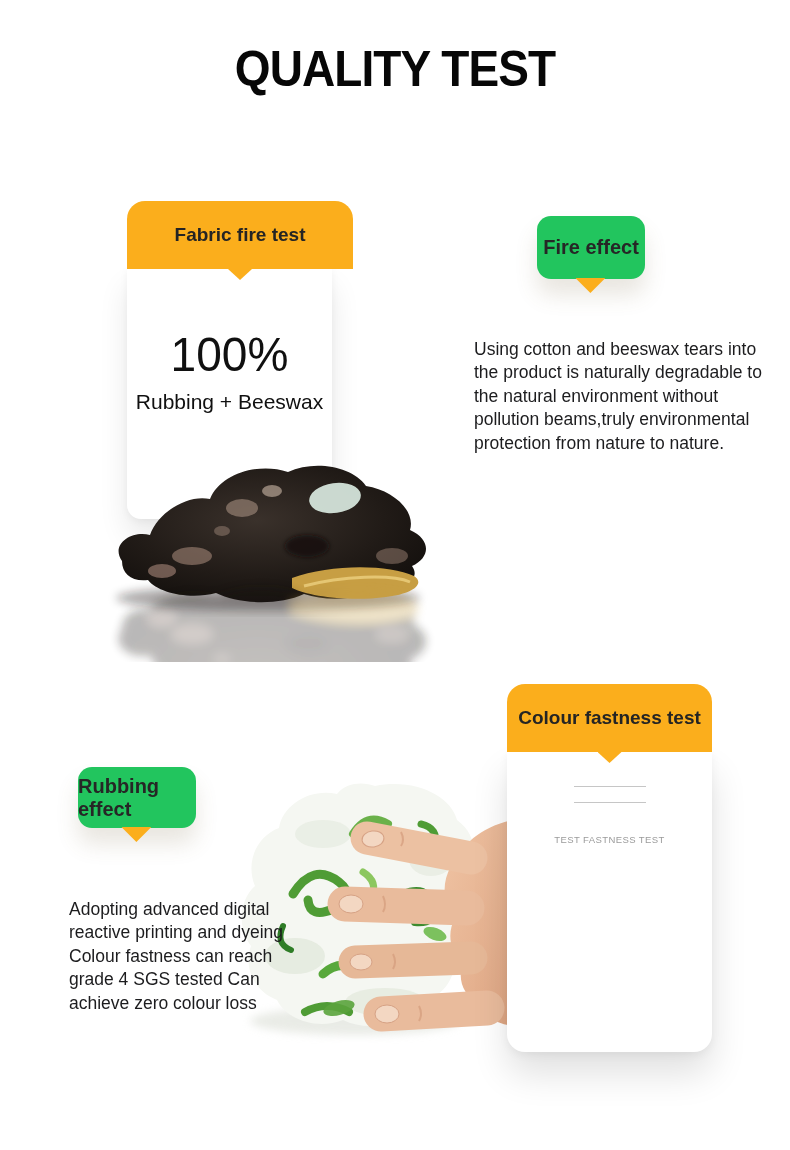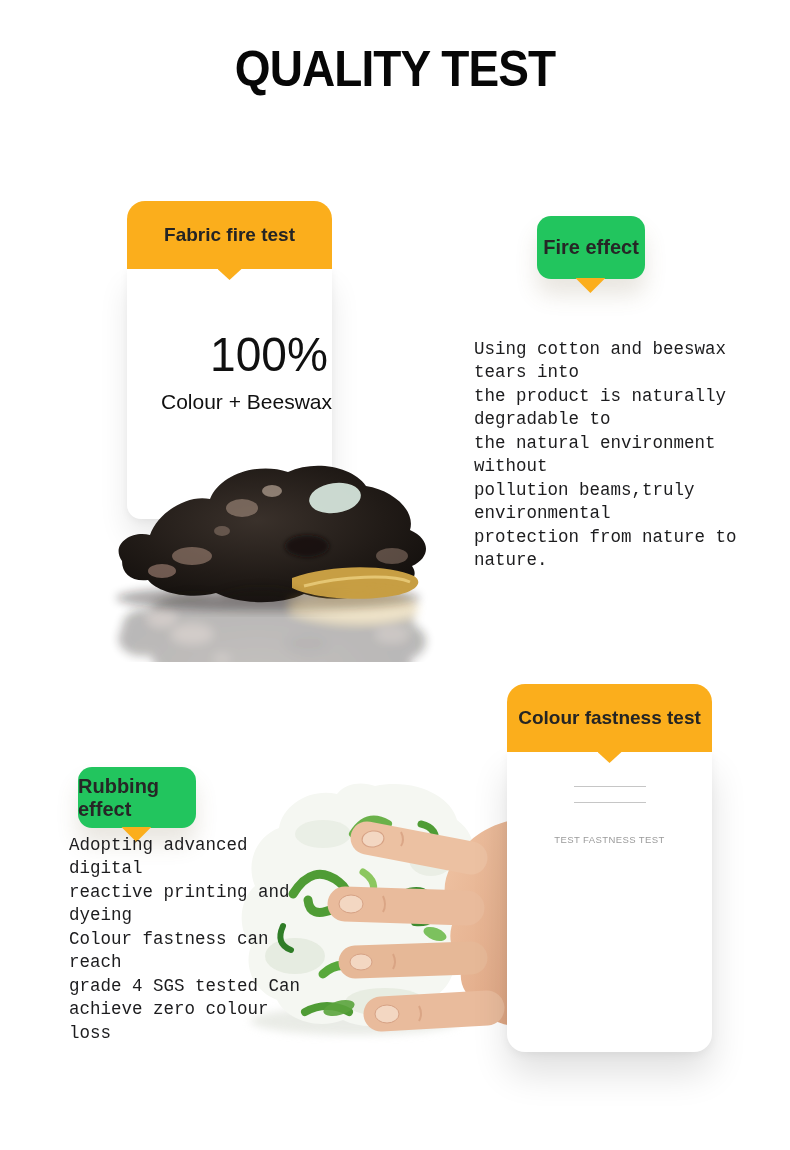--- a/index.html
+++ b/index.html
@@ -30,33 +30,33 @@
     display:flex;align-items:center;justify-content:center;
     font-size:20px;font-weight:600;color:#262626;
     box-shadow:0 16px 22px rgba(120,100,60,.16);z-index:4;
   }
   .bubble-tail{
     position:absolute;bottom:-14px;left:50%;transform:translateX(-52%);
     width:30px;height:15px;background:#FBAE1C;
     clip-path:polygon(0 0,100% 0,50% 100%);
   }
   
-  #fire-card{position:absolute;left:127px;top:197px;width:205px;z-index:2;}
+  #fire-card{position:absolute;left:127px;top:197px;width:226px;z-index:2;}
   #fire-card .card-body{
     position:absolute;top:68px;left:0;width:205px;height:250px;
-    background:#fff;border-radius:0 0 14px 14px;text-align:right;z-index:1;
+    background:#fff;border-radius:0 0 14px 14px;text-align:center;z-index:1;
     box-shadow:0 18px 30px rgba(0,0,0,.09),0 2px 8px rgba(0,0,0,.05);
   }
   .percent{margin-top:58px;font-size:48px;font-weight:400;color:#101010;transform:scaleX(.96);}
   .material{margin-top:8px;font-size:21px;color:#101010;}
   #burnt-photo{position:absolute;left:92px;top:432px;width:352px;height:226px;z-index:2;}
   
-  .para{position:absolute;font-size:17.5px;line-height:23.5px;color:#1c1c1e;white-space:pre-line;z-index:4;font-family:Liberation Mono, monospace;}
+  .para{position:absolute;font-size:17.5px;line-height:23.5px;color:#1c1c1e;white-space:pre-line;z-index:4;}
   #fire-desc{left:474px;top:316px;width:305px;}
-  #rub-desc{left:69px;top:812px;width:250px;}
+  #rub-desc{left:69px;top:876px;width:250px;}
   #fire-bubble{left:537px;top:212px;width:108px;height:63px;}
   #rub-bubble{left:78px;top:763px;width:118px;height:61px;}
   
   #cloth-photo{position:absolute;left:235px;top:772px;width:290px;height:268px;z-index:1;}
   #colour-card{position:absolute;left:507px;top:680px;width:205px;z-index:5;}
   #colour-card .card-body{
     position:absolute;top:68px;left:0;width:205px;height:300px;
     background:#fff;border-radius:0 0 18px 18px;text-align:center;
     box-shadow:0 22px 36px rgba(0,0,0,.12),0 3px 10px rgba(0,0,0,.05);
   }
@@ -74,21 +74,21 @@
 
   <div class="page-title">QUALITY TEST</div>
 
   <div id="fire-card">
     <div class="tab">
       <span>Fabric fire test</span>
     </div>
     <span class="tab-pointer"></span>
     <div class="card-body">
       <div class="percent">100%</div>
-      <div class="material">Colour + Beeswax</div>
+      <div class="material">Rubbing + Beeswax</div>
     </div>
   </div>
 
   <svg id="burnt-photo" viewBox="0 0 352 226" aria-hidden="true">
     <defs>
       <radialGradient id="gBurn" cx="45%" cy="40%" r="75%">
         <stop offset="0" stop-color="#3a312b"></stop>
         <stop offset=".55" stop-color="#211b17"></stop>
         <stop offset="1" stop-color="#0e0b09"></stop>
       </radialGradient>

